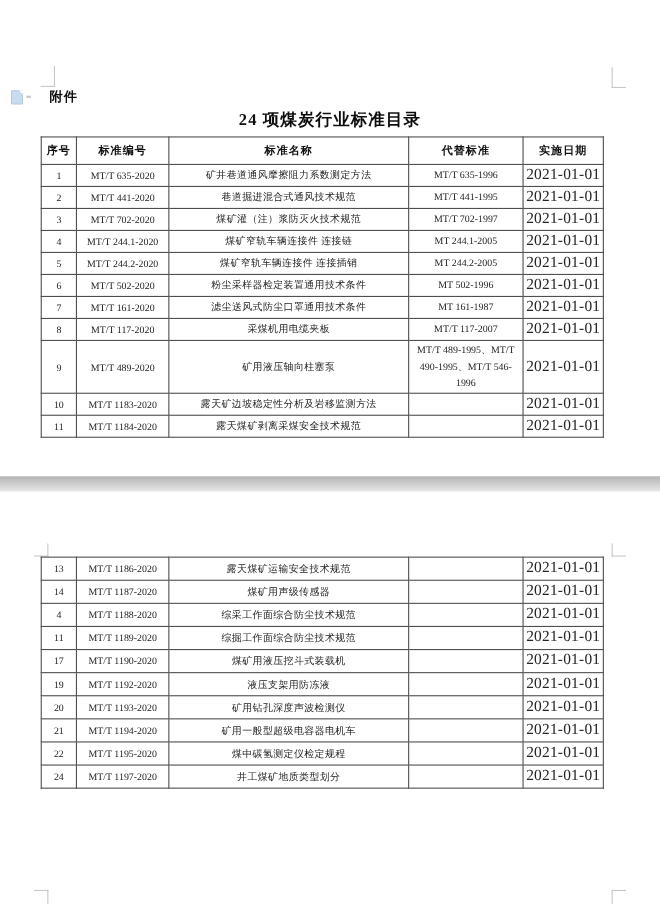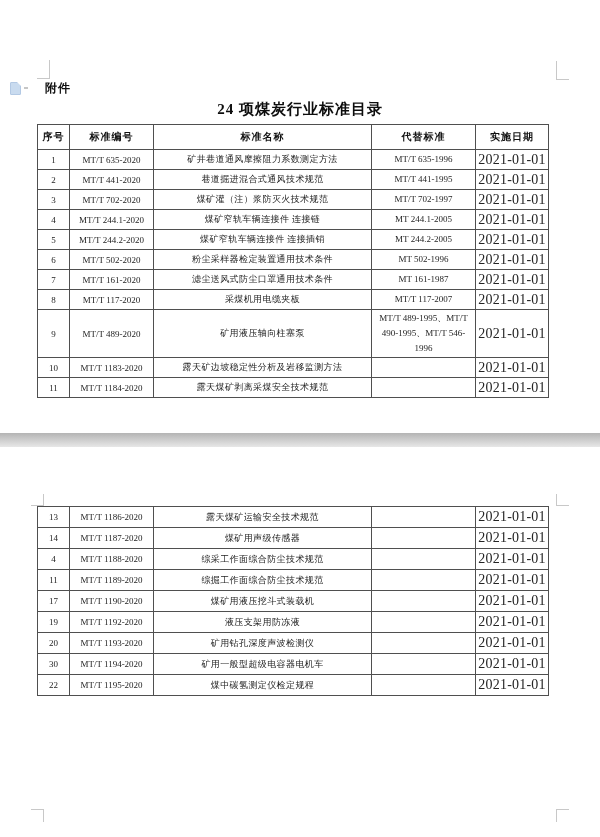--- a/index.html
+++ b/index.html
@@ -244,28 +244,35 @@
           <td class="cell-date">2021-01-01</td>
         </tr>
         <tr>
           <td class="cell-no">20</td>
           <td class="cell-code">MT/T 1193-2020</td>
           <td class="cell-name">矿用钻孔深度声波检测仪</td>
           <td class="cell-replaces"></td>
           <td class="cell-date">2021-01-01</td>
         </tr>
         <tr>
-          <td class="cell-no">30</td>
+          <td class="cell-no">21</td>
           <td class="cell-code">MT/T 1194-2020</td>
           <td class="cell-name">矿用一般型超级电容器电机车</td>
           <td class="cell-replaces"></td>
           <td class="cell-date">2021-01-01</td>
         </tr>
         <tr>
           <td class="cell-no">22</td>
           <td class="cell-code">MT/T 1195-2020</td>
           <td class="cell-name">煤中碳氢测定仪检定规程</td>
           <td class="cell-replaces"></td>
           <td class="cell-date">2021-01-01</td>
         </tr>
+        <tr>
+          <td class="cell-no">24</td>
+          <td class="cell-code">MT/T 1197-2020</td>
+          <td class="cell-name">井工煤矿地质类型划分</td>
+          <td class="cell-replaces"></td>
+          <td class="cell-date">2021-01-01</td>
+        </tr>
       </tbody>
   </table>
 </div>
 
 </body></html>

